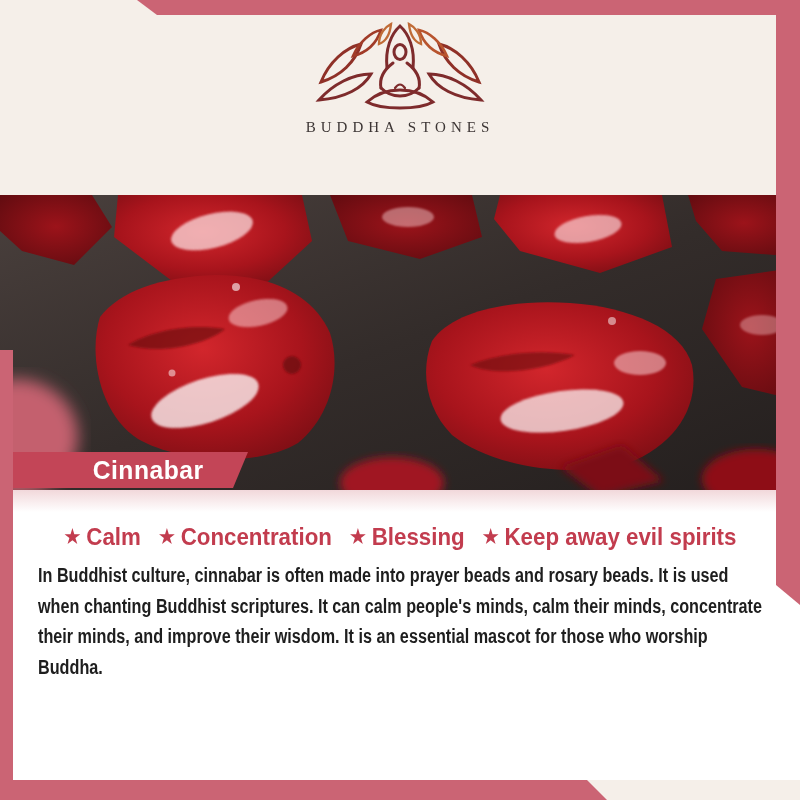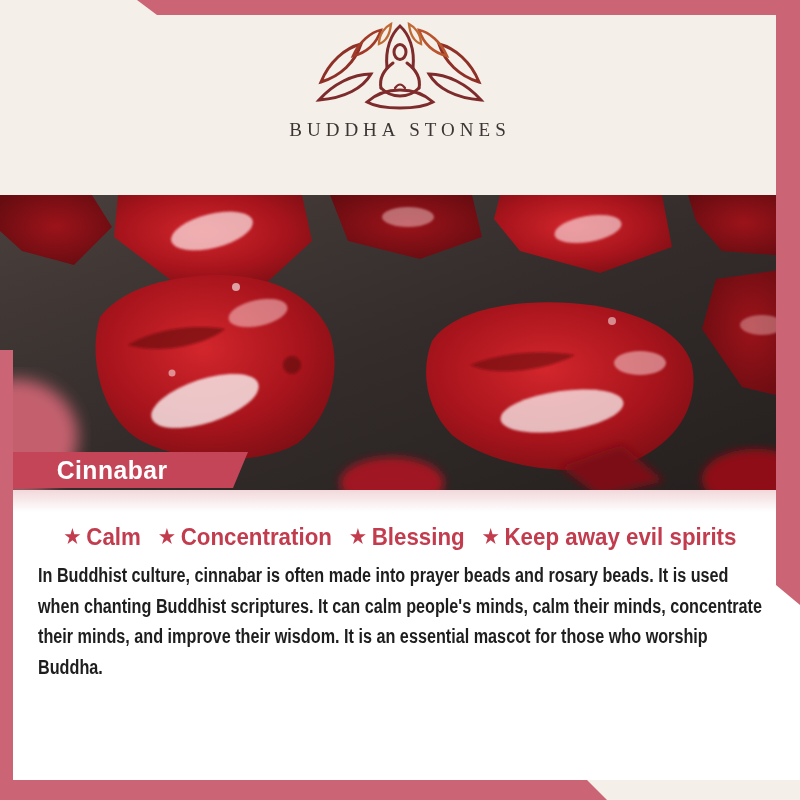--- a/index.html
+++ b/index.html
@@ -14,21 +14,21 @@
     clip-path:polygon(137px 0,800px 0,800px 15px,157px 15px);}
   .band-right{right:0;top:0;width:24px;height:605px;
     clip-path:polygon(0 0,24px 0,24px 605px,0 585px);z-index:6;}
   .band-left{left:0;top:350px;width:13px;height:450px;z-index:6;}
   .band-bottom{left:0;top:780px;width:607px;height:20px;
     clip-path:polygon(0 0,587px 0,607px 20px,0 20px);z-index:6;}
   
   .logo-wrap{position:absolute;left:0;top:22px;width:800px;text-align:center;}
   .logo-svg{display:block;margin:0 auto;}
   .brand-name{
-    margin-top:2px;font-family:"Liberation Serif", serif;font-size:19px;
+    margin-top:2px;font-family:"Liberation Serif", serif;font-size:15px;
     letter-spacing:5px;color:#3c3534;white-space:nowrap;
   }
   
   .title-strip{
     position:absolute;left:163px;top:142px;width:472px;height:53px;
     background:#fdfaf7;display:flex;align-items:center;justify-content:center;
   }
   .title-strip .title{
     font-size:35px;font-weight:bold;color:#c43b50;white-space:nowrap;
     transform:scaleX(.85);transform-origin:center;letter-spacing:0px;
@@ -37,21 +37,21 @@
   .photo{position:absolute;left:0;top:195px;width:800px;height:295px;z-index:1;}
   .photo svg{display:block;}
   .photo-fade{
     position:absolute;left:0;top:490px;width:800px;height:22px;z-index:2;
     background:linear-gradient(180deg, rgba(225,168,174,.45), rgba(255,255,255,0));
   }
   
   .ribbon{
     position:absolute;left:13px;top:452px;width:235px;height:36px;z-index:4;
     background:#c34557;clip-path:polygon(0 0,235px 0,220px 36px,0 36px);
-    display:flex;align-items:center;
+    display:flex;align-items:center;justify-content:center;
   }
   .ribbon .ribbon-label{
     padding-left:46px;color:#ffffff;font-size:26px;font-weight:bold;
     letter-spacing:.5px;transform:scaleX(.95);transform-origin:left center;white-space:nowrap;
   }
   
   .content{position:absolute;left:0;top:490px;width:800px;height:290px;background:#ffffff;z-index:1;}
   .benefits-row{
     position:absolute;left:0;top:520px;width:800px;height:34px;z-index:3;
     display:flex;align-items:center;justify-content:center;

